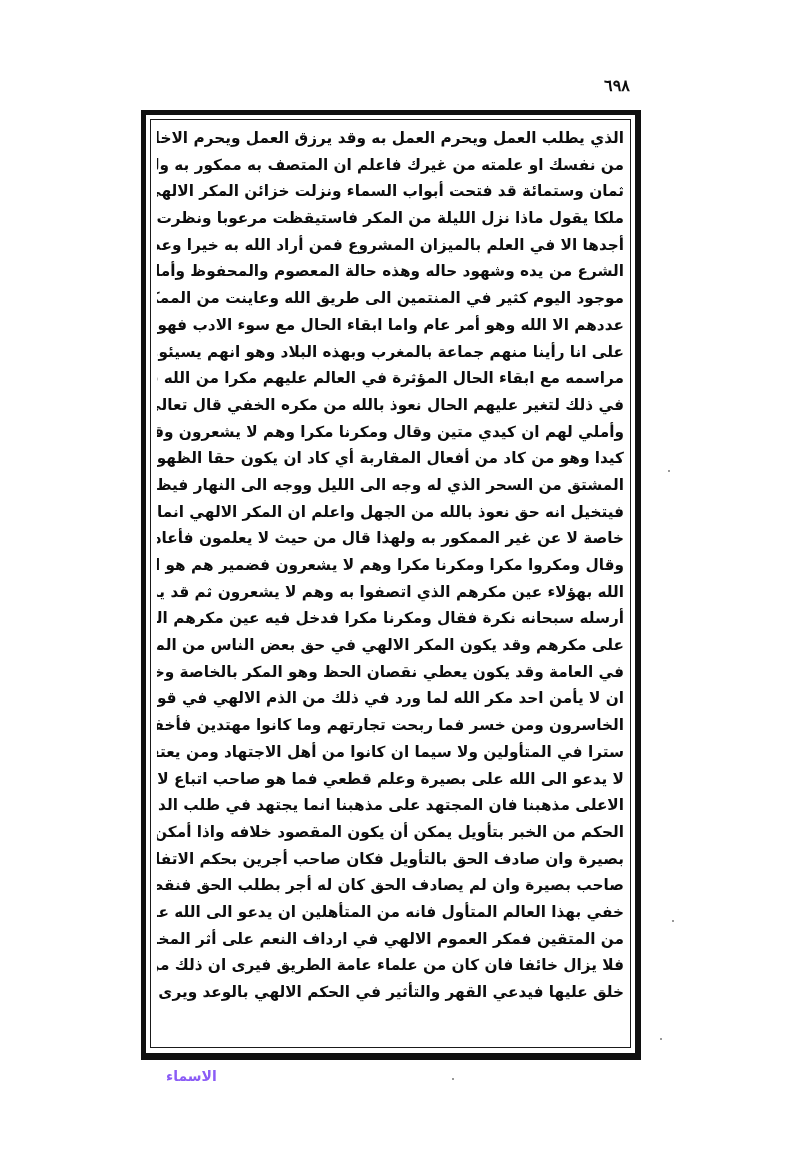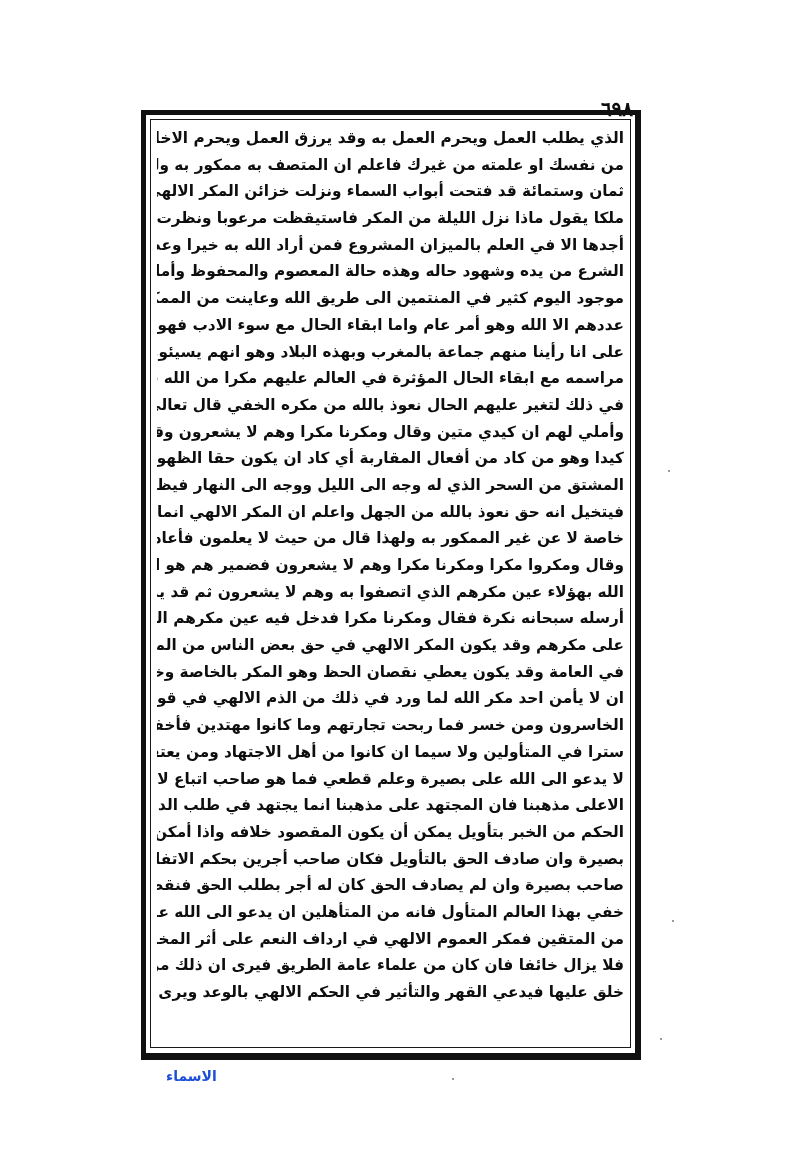--- a/index.html
+++ b/index.html
@@ -16,24 +16,23 @@
       color: #111111;
     }
     .page-number {
       position: absolute;
       top: 76px;
       left: 592px;
       width: 50px;
       text-align: center;
       font-family: "DejaVu Serif", serif;
       font-weight: bold;
-      font-size: 20px;
+      font-size: 16px;
       letter-spacing: 1px;
       color: #0d0d0d;
-      margin-top: 21px;
     }
     .frame-outer {
       position: absolute;
       left: 141px;
       top: 110px;
       width: 500px;
       height: 950px;
       border-top: 5px solid #101010;
       border-left: 5px solid #101010;
       border-right: 6px solid #101010;
@@ -70,21 +69,21 @@
       color: #0e0e0e;
     }
     .catchword {
       position: absolute;
       left: 166px;
       top: 1068px;
       direction: rtl;
       font-family: "DejaVu Sans", sans-serif;
       font-weight: bold;
       font-size: 14px;
-      color: #1d4ed8;
+      color: #8b5cf6;
     }
     .speck {
       position: absolute;
       width: 2px;
       height: 2px;
       background: #777;
       border-radius: 1px;
     }
   </style>
 </head>

